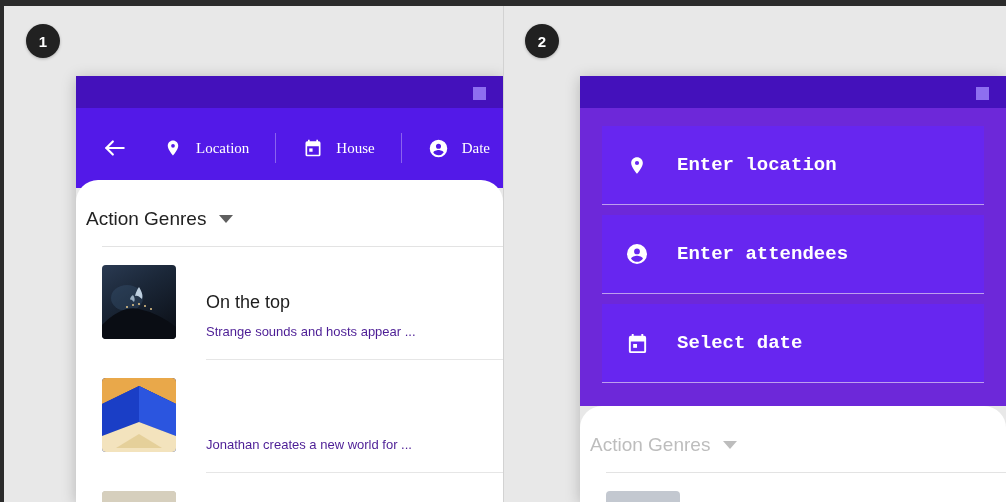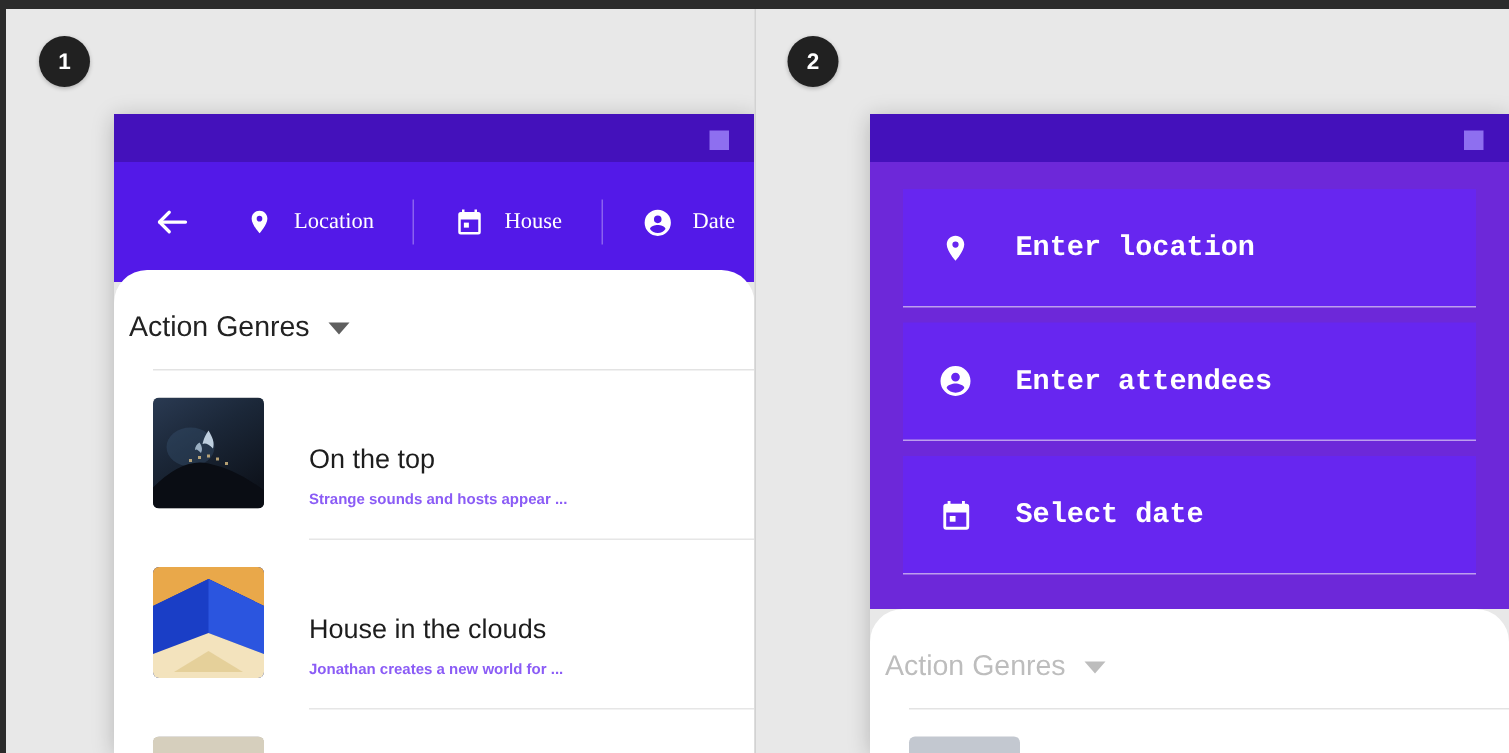--- a/index.html
+++ b/index.html
@@ -179,25 +179,24 @@
     flex: 1;
     min-width: 0;
   }
   .item-title {
     font-size: 18px;
     color: #1d1d1d;
     margin-bottom: 11px;
     white-space: nowrap;
   }
   .item-sub {
-    font-size: 10px;
-    color: #8b5cf6;
+    font-size: 13px;
+    color: #4c1d95;
     white-space: nowrap;
     overflow: hidden;
-    font-weight: bold;
   }
   .item-sep {
     height: 1px;
     background: #e6e6e6;
     margin-left: 130px;
     margin-top: 20px;
   }
 
   
   .search-overlay {
@@ -363,21 +362,20 @@
             <svg width="74" height="74" viewBox="0 0 74 74">
               <rect width="74" height="74" fill="#1b39a8"></rect>
               <path d="M0 0 L74 0 L74 26 L37 8 L0 26 Z" fill="#e9a84a"></path>
               <path d="M0 26 L37 8 L74 26 L74 58 L37 44 L0 58 Z" fill="#1a3ec6"></path>
               <path d="M37 8 L74 26 L74 58 L37 44 Z" fill="#2b55df"></path>
               <path d="M0 58 L37 44 L74 58 L74 74 L0 74 Z" fill="#f3e3bd"></path>
               <path d="M14 70 L37 56 L60 70 Z" fill="#e0c98f" opacity="0.75"></path>
             </svg>
           </div>
           <div class="item-text">
-            <div class="item-title">House in the clouds</div>
             <div class="item-sub">Jonathan creates a new world for ...</div>
           </div>
         </div>
         <div class="item-sep"></div>
 
         <div class="list-item">
           <div class="thumb">
             <svg width="74" height="74" viewBox="0 0 74 74">
               <rect width="74" height="74" fill="#cdc6b4"></rect>
               <rect y="0" width="74" height="14" fill="#d6cfbd"></rect>

